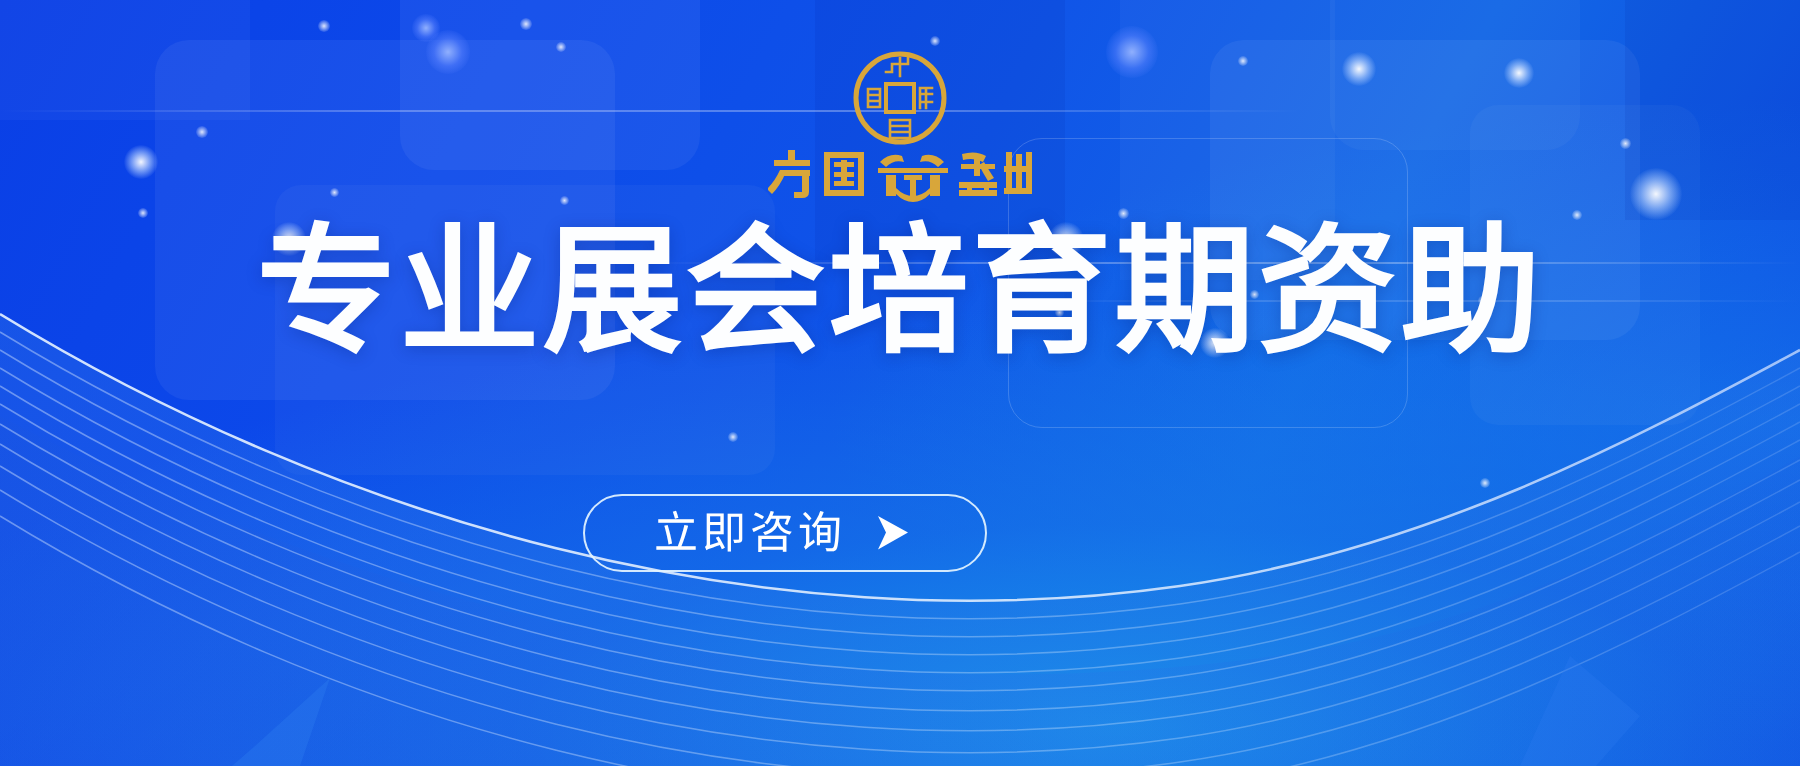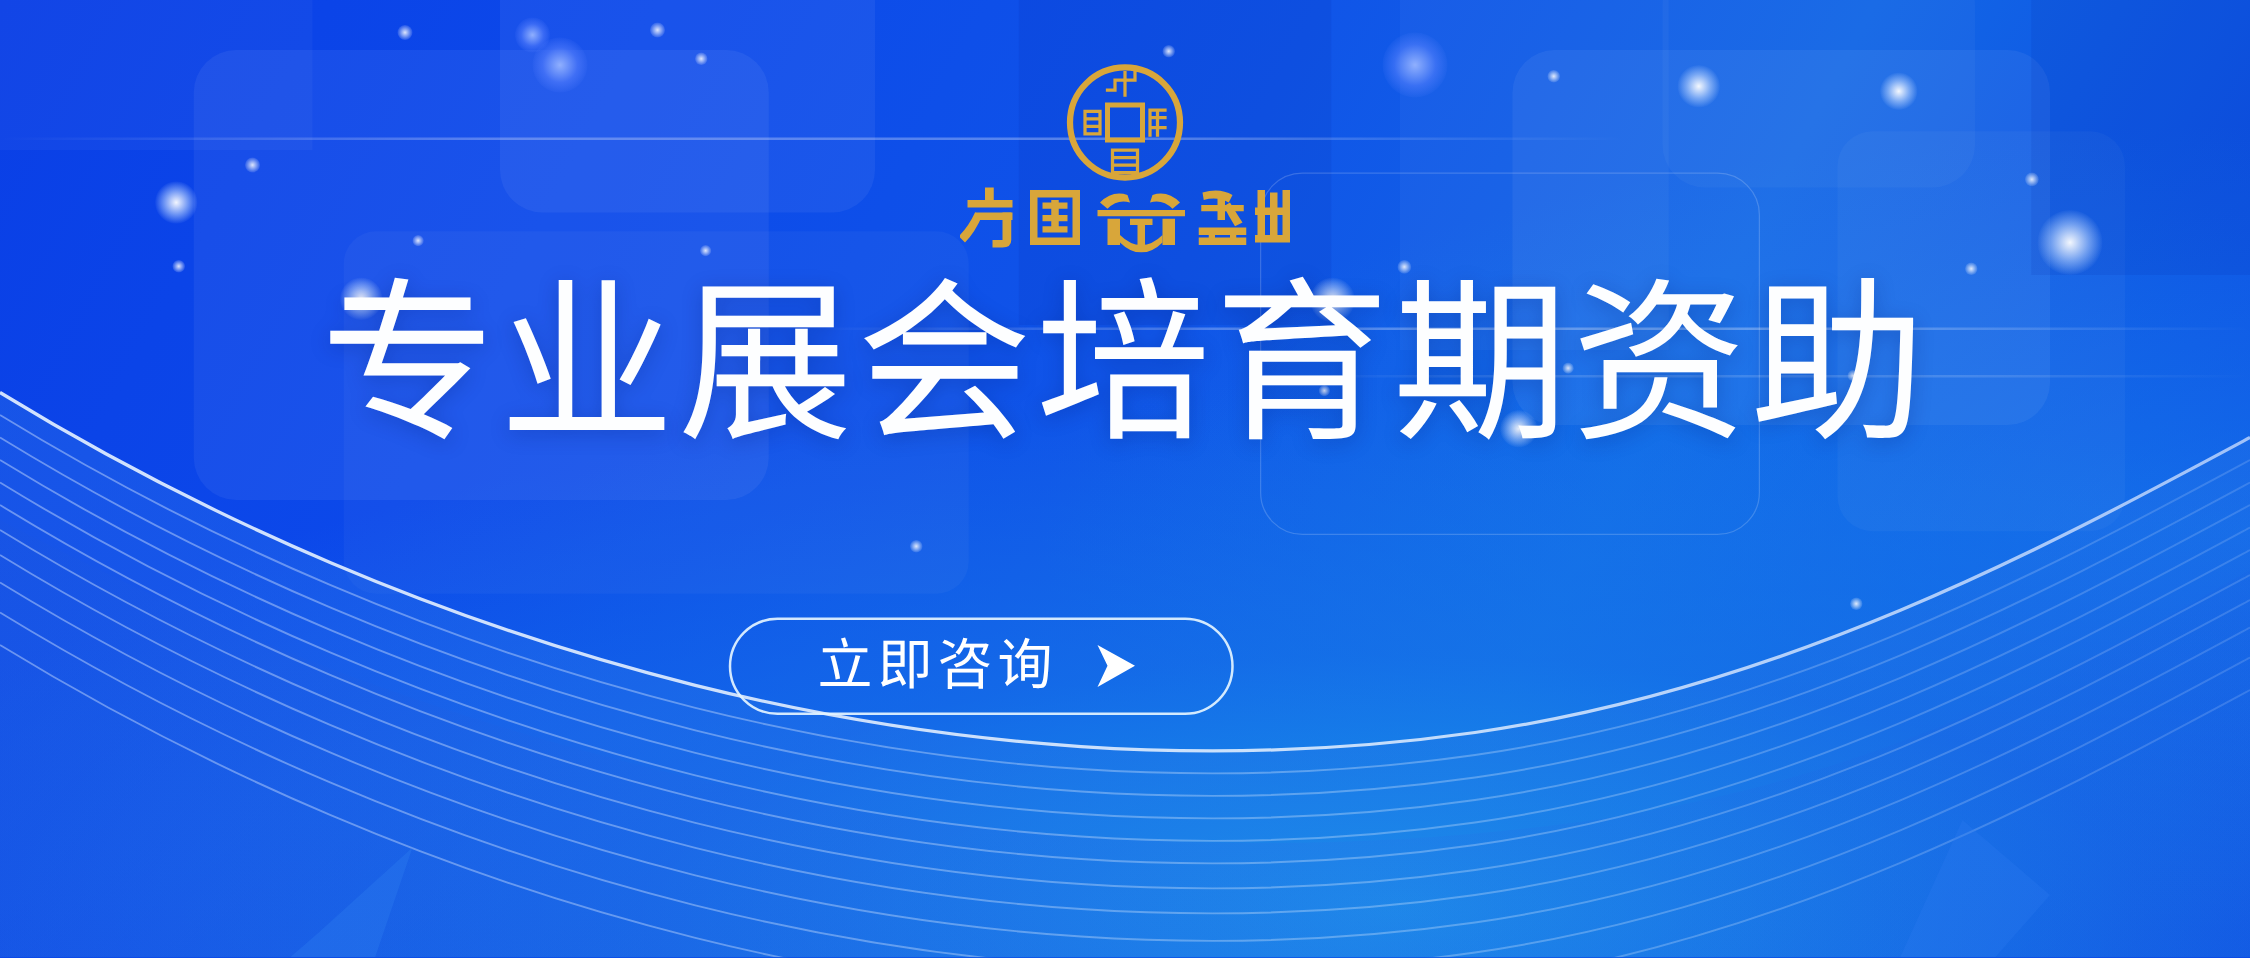--- a/index.html
+++ b/index.html
@@ -88,21 +88,21 @@
   
   .headline {
     position: absolute;
     left: 0;
     right: 0;
     top: 222px;
     text-align: center;
     color: #fdfeff;
     font-size: 140px;
     line-height: 1;
-    font-weight: 400;
+    font-weight: 700;
     letter-spacing: 3px;
     white-space: nowrap;
     text-shadow: 0 3px 16px rgba(3,30,120,0.28);
   }
 
   
   .cta {
     position: absolute;
     left: 583px;
     top: 494px;

